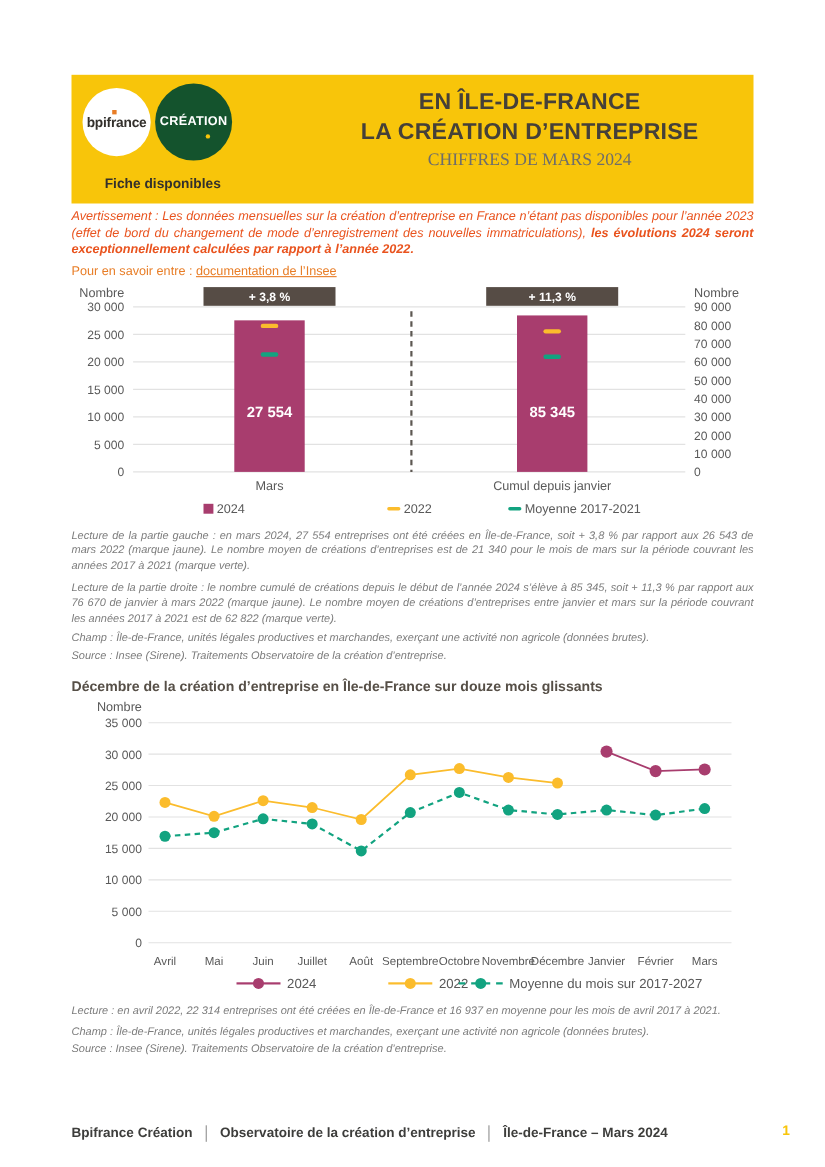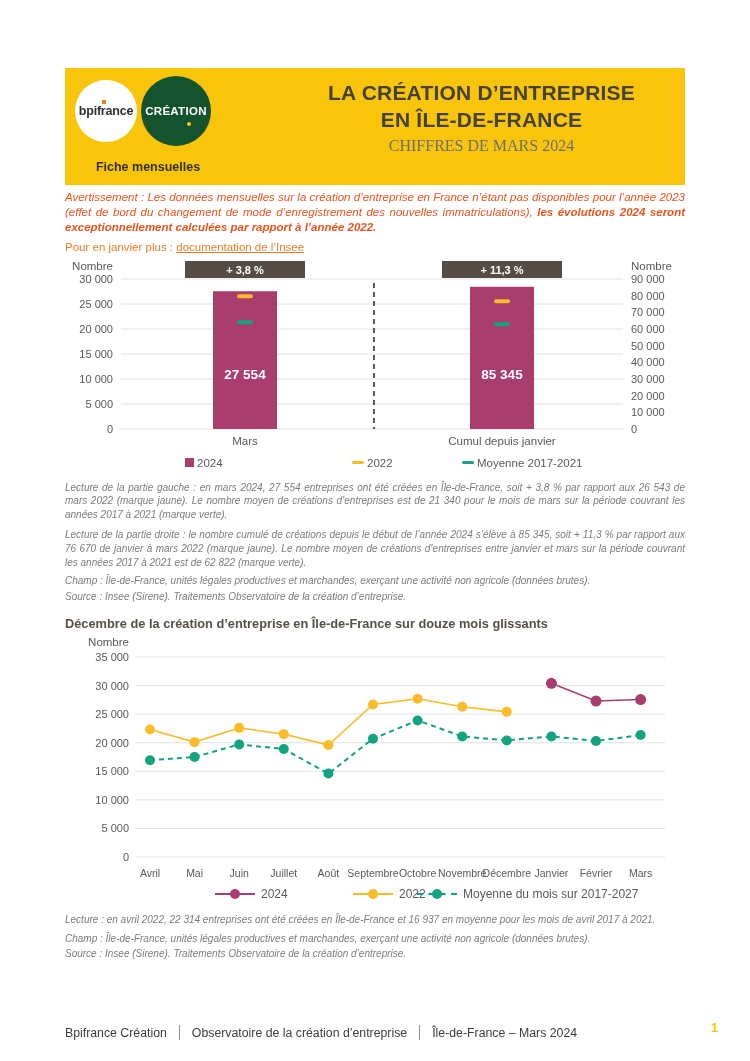--- a/index.html
+++ b/index.html
@@ -54,51 +54,51 @@
   .lg-2024 .ln{border-color:var(--magenta-2024);} .lg-2024 .dt{background:var(--magenta-2024);}
   .lg-2022 .ln{border-color:var(--yellow-2022);} .lg-2022 .dt{background:var(--yellow-2022);}
   .lg-avg  .ln{border-color:var(--green-avg);}   .lg-avg  .dt{background:var(--green-avg);}
 
   
   .lecture{margin:6px 0 0;font-style:italic;color:#7c7c7c;font-size:10px;line-height:1.38;text-align:justify;}
   .tight{margin-top:5px;}
 
   
   .footer{position:absolute;left:65px;top:1020px;width:620px;height:20px;display:flex;
-        align-items:flex-end;gap:12px;font-size:12.3px;color:#3d3d3b;}
+        align-items:center;gap:12px;font-size:12.3px;color:#3d3d3b;font-weight:bold;}
   .fsep{width:0;height:15px;border-left:1px solid #8f8f8f;}
   .page-number{position:absolute;right:32px;top:1021px;font-size:12.5px;font-weight:bold;color:var(--brand-yellow);}
 </style>
 </head>
 <body>
 
 <div class="page">
   <div class="content">
 
     <div class="header-band">
       <div class="logo-area">
         <div class="bpifrance-circle">
           <span>bpifrance</span>
           <i class="bpi-dot"></i>
         </div>
         <div class="creation-circle">
           <span>CRÉATION</span>
           <i class="crea-dot"></i>
         </div>
-        <div class="logo-caption">Fiche mensuelles</div>
+        <div class="logo-caption">Fiche disponibles</div>
       </div>
       <div class="title-block">
+        <div class="title-line">EN ÎLE-DE-FRANCE</div>
         <div class="title-line">LA CRÉATION D’ENTREPRISE</div>
-        <div class="title-line">EN ÎLE-DE-FRANCE</div>
         <div class="subtitle">CHIFFRES DE MARS 2024</div>
       </div>
     </div>
 
     <p class="warning"><span>Avertissement : Les données mensuelles sur la création d’entreprise en France n’étant pas disponibles pour l’année 2023 (effet de bord du changement de mode d’enregistrement des nouvelles immatriculations), </span><b>les évolutions 2024 seront exceptionnellement calculées par rapport à l’année 2022.</b></p>
-    <p class="more-info"><span>Pour en janvier plus : </span><a>documentation de l’Insee</a></p>
+    <p class="more-info"><span>Pour en savoir entre : </span><a>documentation de l’Insee</a></p>
 
 
     <svg id="chart1" class="chart1-svg" width="620" height="192" viewBox="0 0 620 192">
         <line x1="56" y1="168" x2="558" y2="168" stroke="#E2E2E2" stroke-width="1"></line>
         <text x="48" y="172" text-anchor="end" fill="#595959" font-size="11">0</text>
         <line x1="56" y1="143" x2="558" y2="143" stroke="#E2E2E2" stroke-width="1"></line>
         <text x="48" y="147" text-anchor="end" fill="#595959" font-size="11">5&nbsp;000</text>
         <line x1="56" y1="118" x2="558" y2="118" stroke="#E2E2E2" stroke-width="1"></line>
         <text x="48" y="122" text-anchor="end" fill="#595959" font-size="11">10&nbsp;000</text>
         <line x1="56" y1="93" x2="558" y2="93" stroke="#E2E2E2" stroke-width="1"></line>

